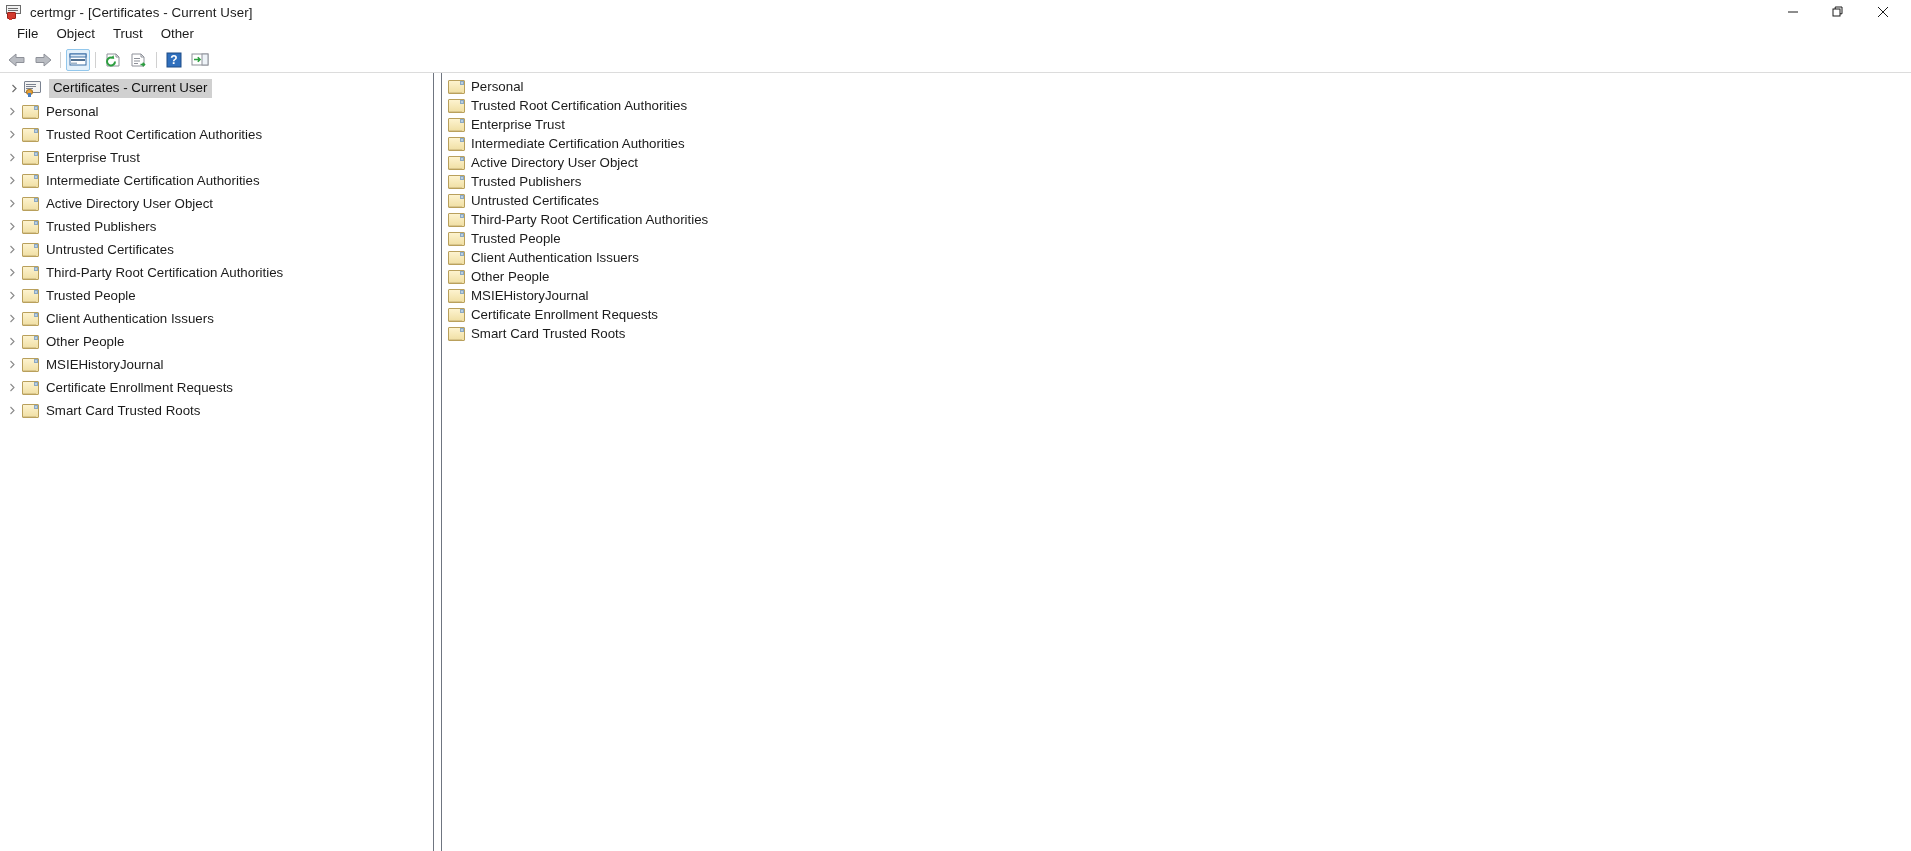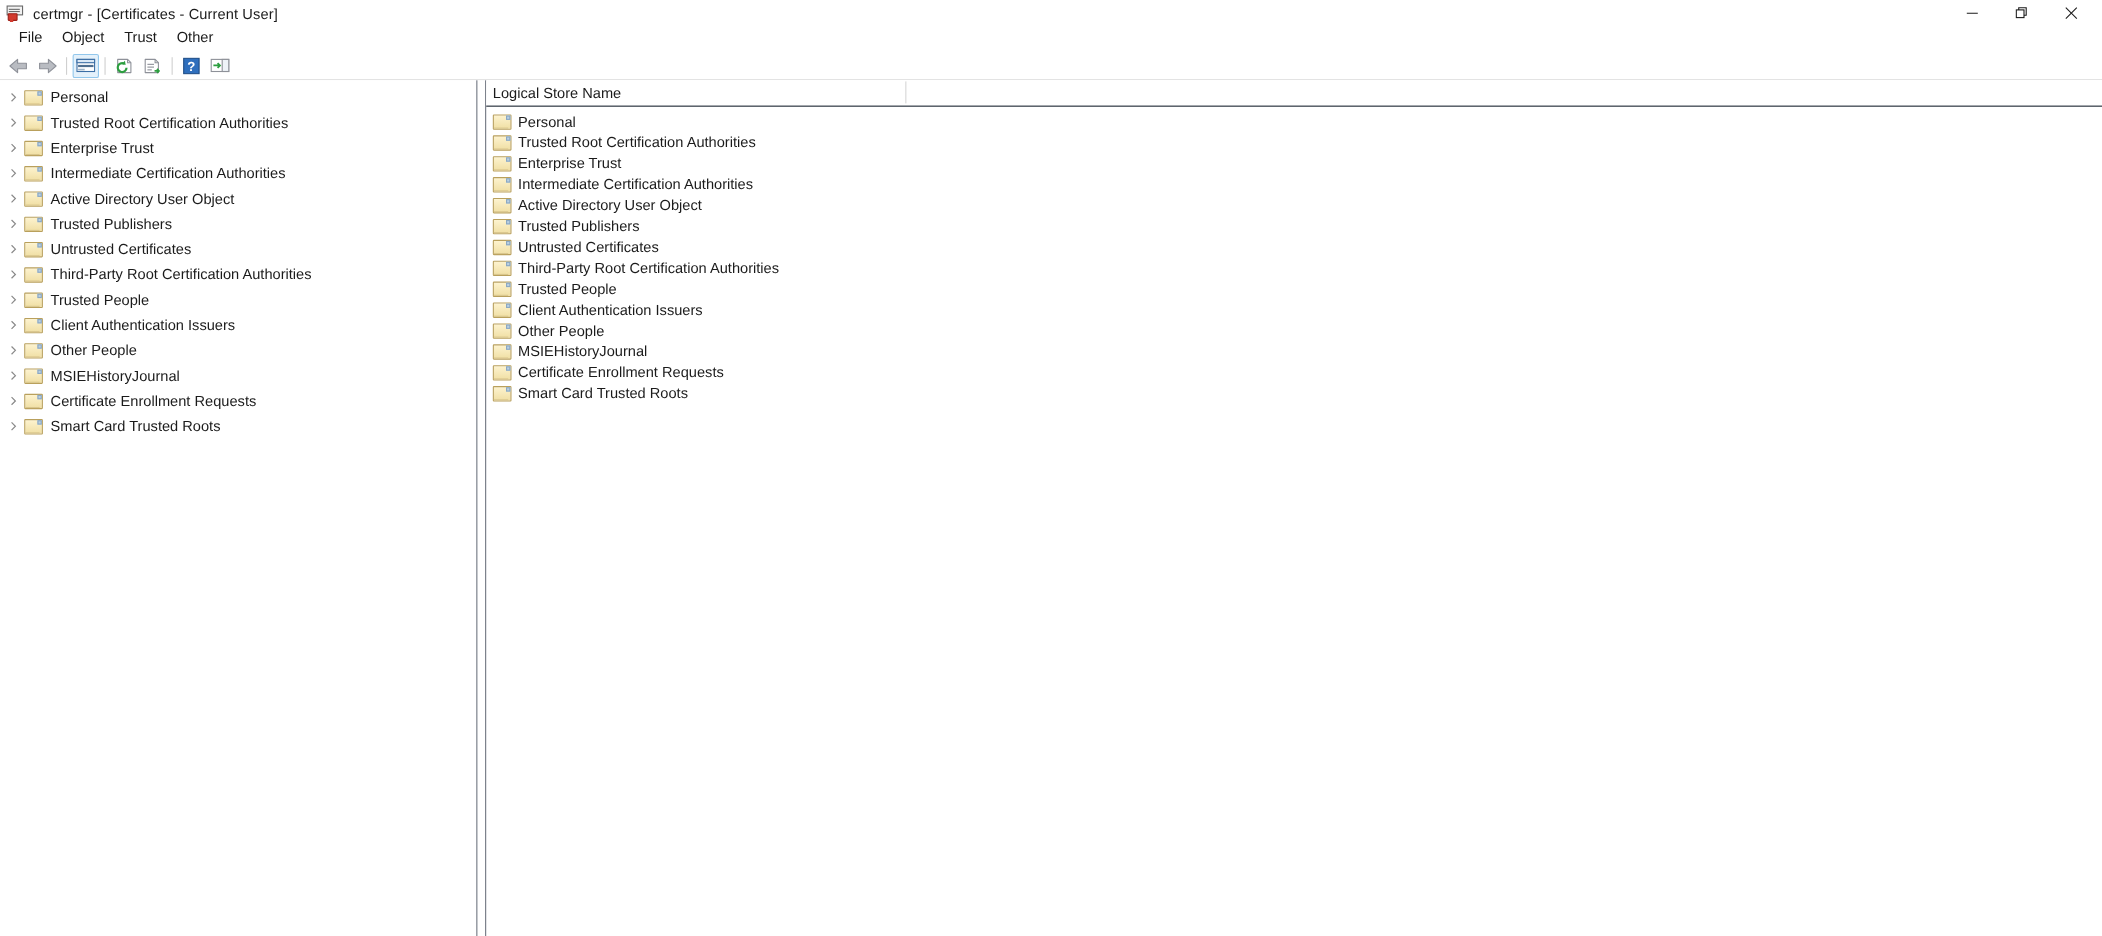--- a/index.html
+++ b/index.html
@@ -324,20 +324,36 @@
       <path d="M3 7.5 h6 m-2.2 -2.2 l2.2 2.2 l-2.2 2.2" fill="none" stroke="#2c9e3f" stroke-width="1.6"></path>
     </svg>
   </div>
 </div>
 
 <div class="content">
 
   <div class="tree-pane">
     <div class="tree-inner" id="tree-inner">
 
+      <div class="tree-row root">
+        <div class="twisty">
+          <svg width="9" height="9" viewBox="0 0 9 9">
+            <polyline points="2.5,1 6,4.5 2.5,8" fill="none" stroke="#6e6e6e" stroke-width="1.2"></polyline>
+          </svg>
+        </div>
+        <div class="root-ico">
+          <div class="r-card"></div>
+          <div class="r-bar r-b1"></div>
+          <div class="r-bar r-b2"></div>
+          <div class="r-bar r-b3"></div>
+          <div class="r-seal"></div>
+          <div class="r-rib"></div>
+        </div>
+        <div class="tree-label">Certificates - Current User</div>
+      </div>
 
     <div class="tree-row">
           <div class="twisty">
             <svg width="9" height="9" viewBox="0 0 9 9">
               <polyline points="2.5,1 6,4.5 2.5,8" fill="none" stroke="#8a8a8a" stroke-width="1.1"></polyline>
             </svg>
           </div>
           <div class="folder-ico">
             <div class="f-back"></div>
             <div class="f-tab"></div>
@@ -511,24 +527,20 @@
             <div class="f-back"></div>
             <div class="f-tab"></div>
             <div class="f-shadow"></div>
           </div>
           <div class="tree-label">Smart Card Trusted Roots</div>
         </div>
       </div>
   </div>
 
   <div class="list-pane">
-    <div class="list-header">
-      <div class="col-head">Logical Store Name</div>
-      <div class="col-divider" style="left:381px;"></div>
-    </div>
     <div class="list-body" id="list-body">
 
     <div class="list-row">
           <div class="folder-ico">
             <div class="f-back"></div>
             <div class="f-tab"></div>
             <div class="f-shadow"></div>
           </div>
           <div class="list-label">Personal</div>
         </div>

